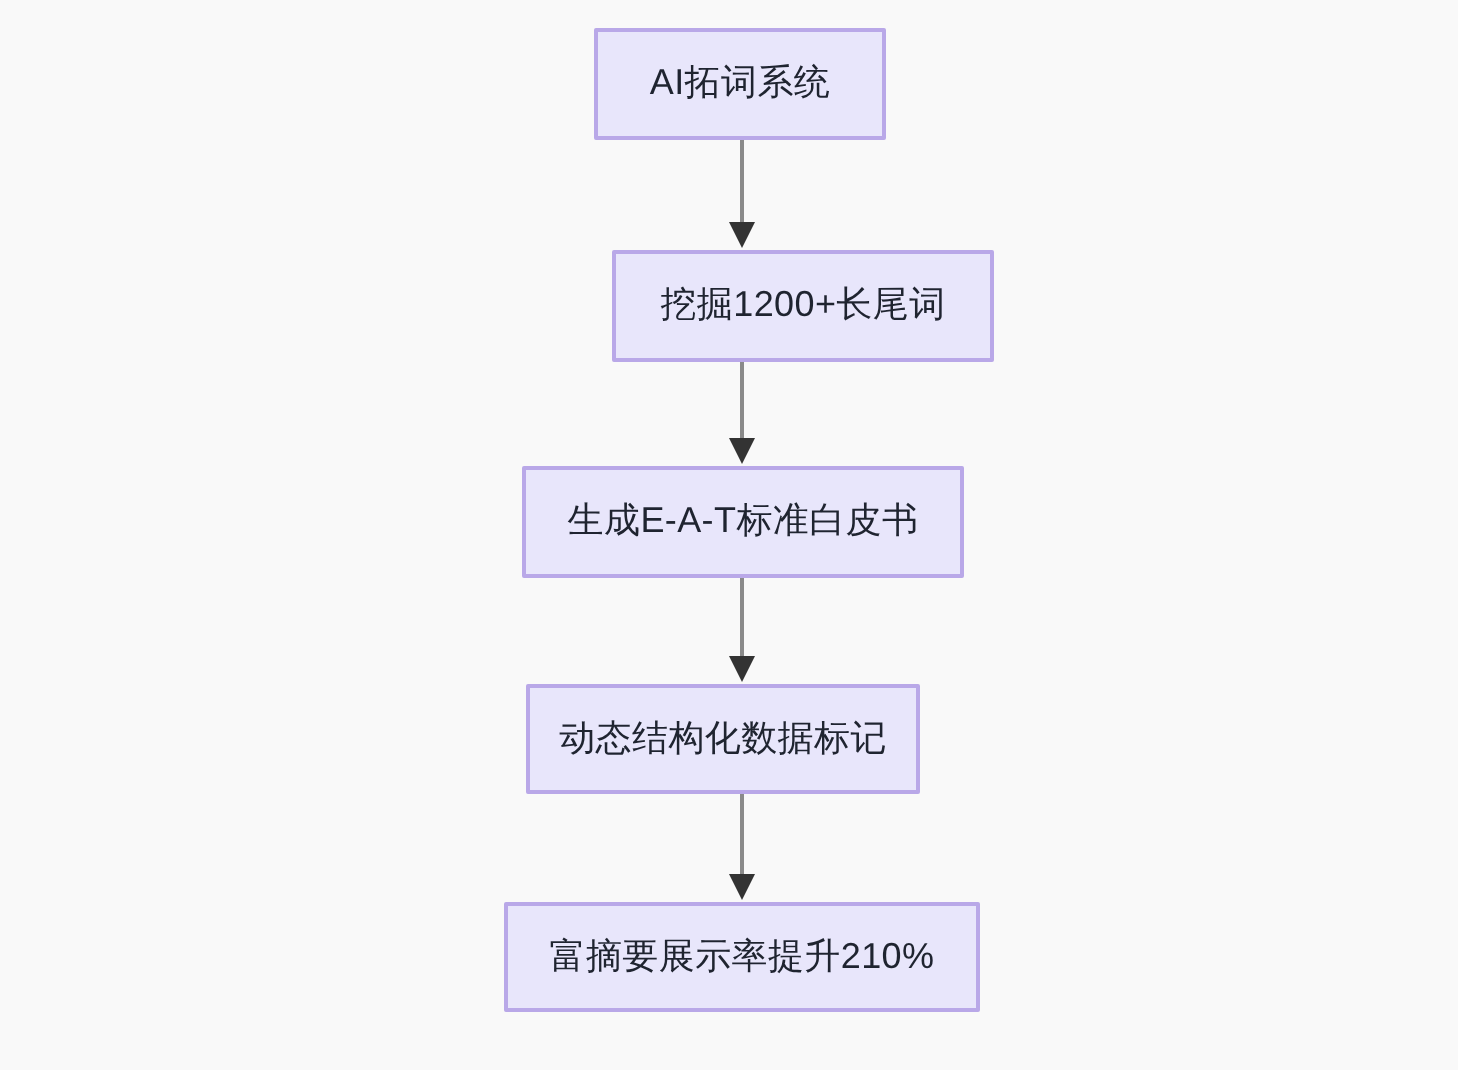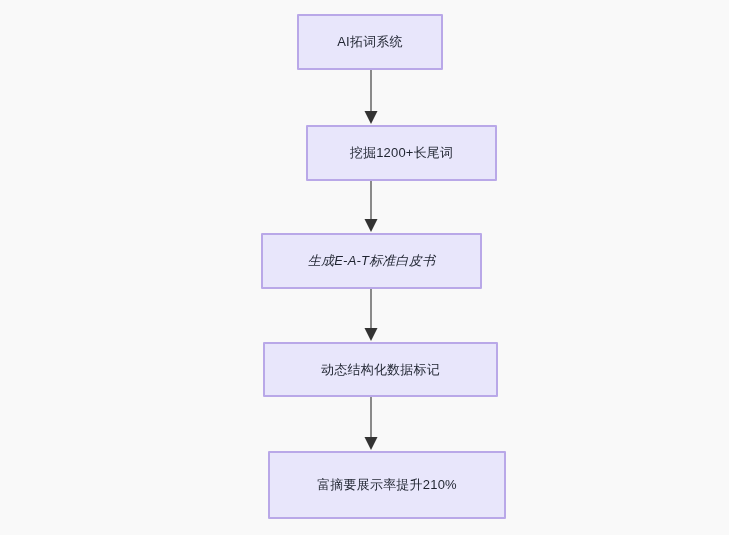--- a/index.html
+++ b/index.html
@@ -26,21 +26,21 @@
     background: #e8e6fb;
     border: 2px solid #b9a8e8;
     border-radius: 1px;
     display: flex;
     align-items: center;
     justify-content: center;
     z-index: 2;
   }
   .node-label {
     color: #1f2430;
-    font-size: 13px;
+    font-size: 18px;
     line-height: 1.2;
     letter-spacing: 0.2px;
     white-space: nowrap;
     text-align: center;
     font-family: "Liberation Sans", "DejaVu Sans", sans-serif;
   }
   .edge-layer {
     position: absolute;
     left: 0;
     top: 0;
@@ -84,25 +84,25 @@
   </svg>
 
   <div class="node" style="left:297px; top:14px; width:146px; height:56px;">
     <span class="node-label">AI拓词系统</span>
   </div>
 
   <div class="node" style="left:275px; top:125px; width:191px; height:56px;margin-left:31px;">
     <span class="node-label">挖掘1200+长尾词</span>
   </div>
 
-  <div class="node" style="left:261px; top:233px; width:221px; height:56px;font-style:italic;">
+  <div class="node" style="left:261px; top:233px; width:221px; height:56px;">
     <span class="node-label">生成E-A-T标准白皮书</span>
   </div>
 
-  <div class="node" style="left:263px; top:342px; width:235px; height:55px;">
+  <div class="node" style="left:263px; top:342px; width:197px; height:55px;">
     <span class="node-label">动态结构化数据标记</span>
   </div>
 
-  <div class="node" style="left:268px; top:451px; width:238px; height:68px;">
+  <div class="node" style="left:252px; top:451px; width:238px; height:55px;">
     <span class="node-label">富摘要展示率提升210%</span>
   </div>
 
 </div>
 
 </body></html>

